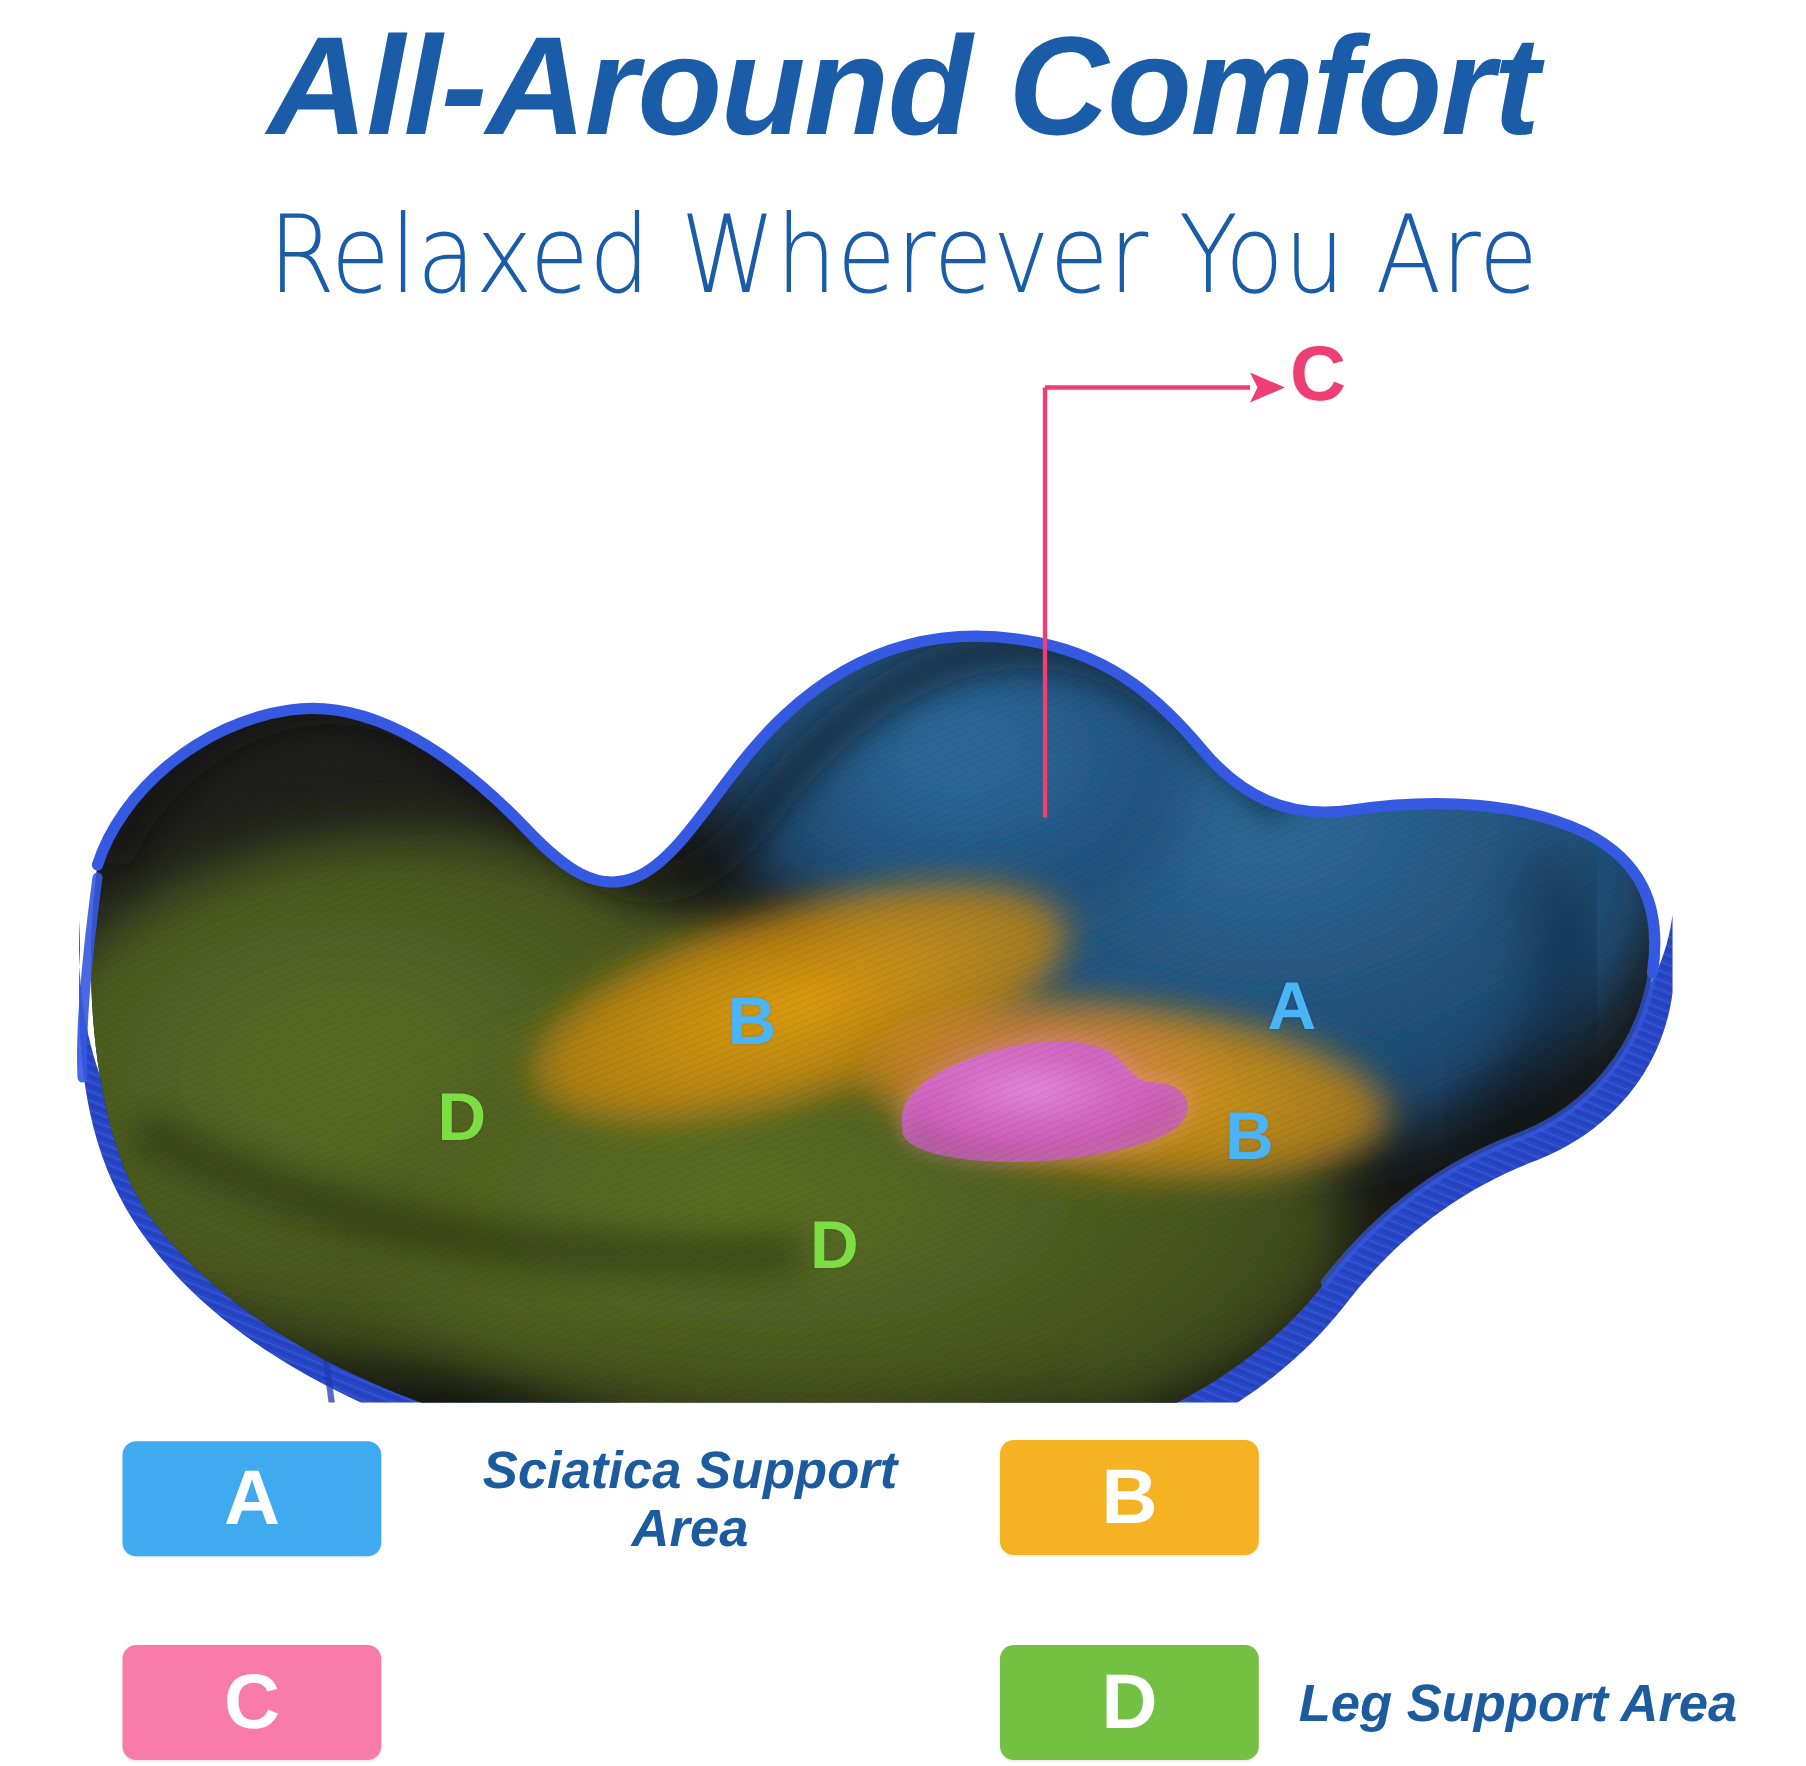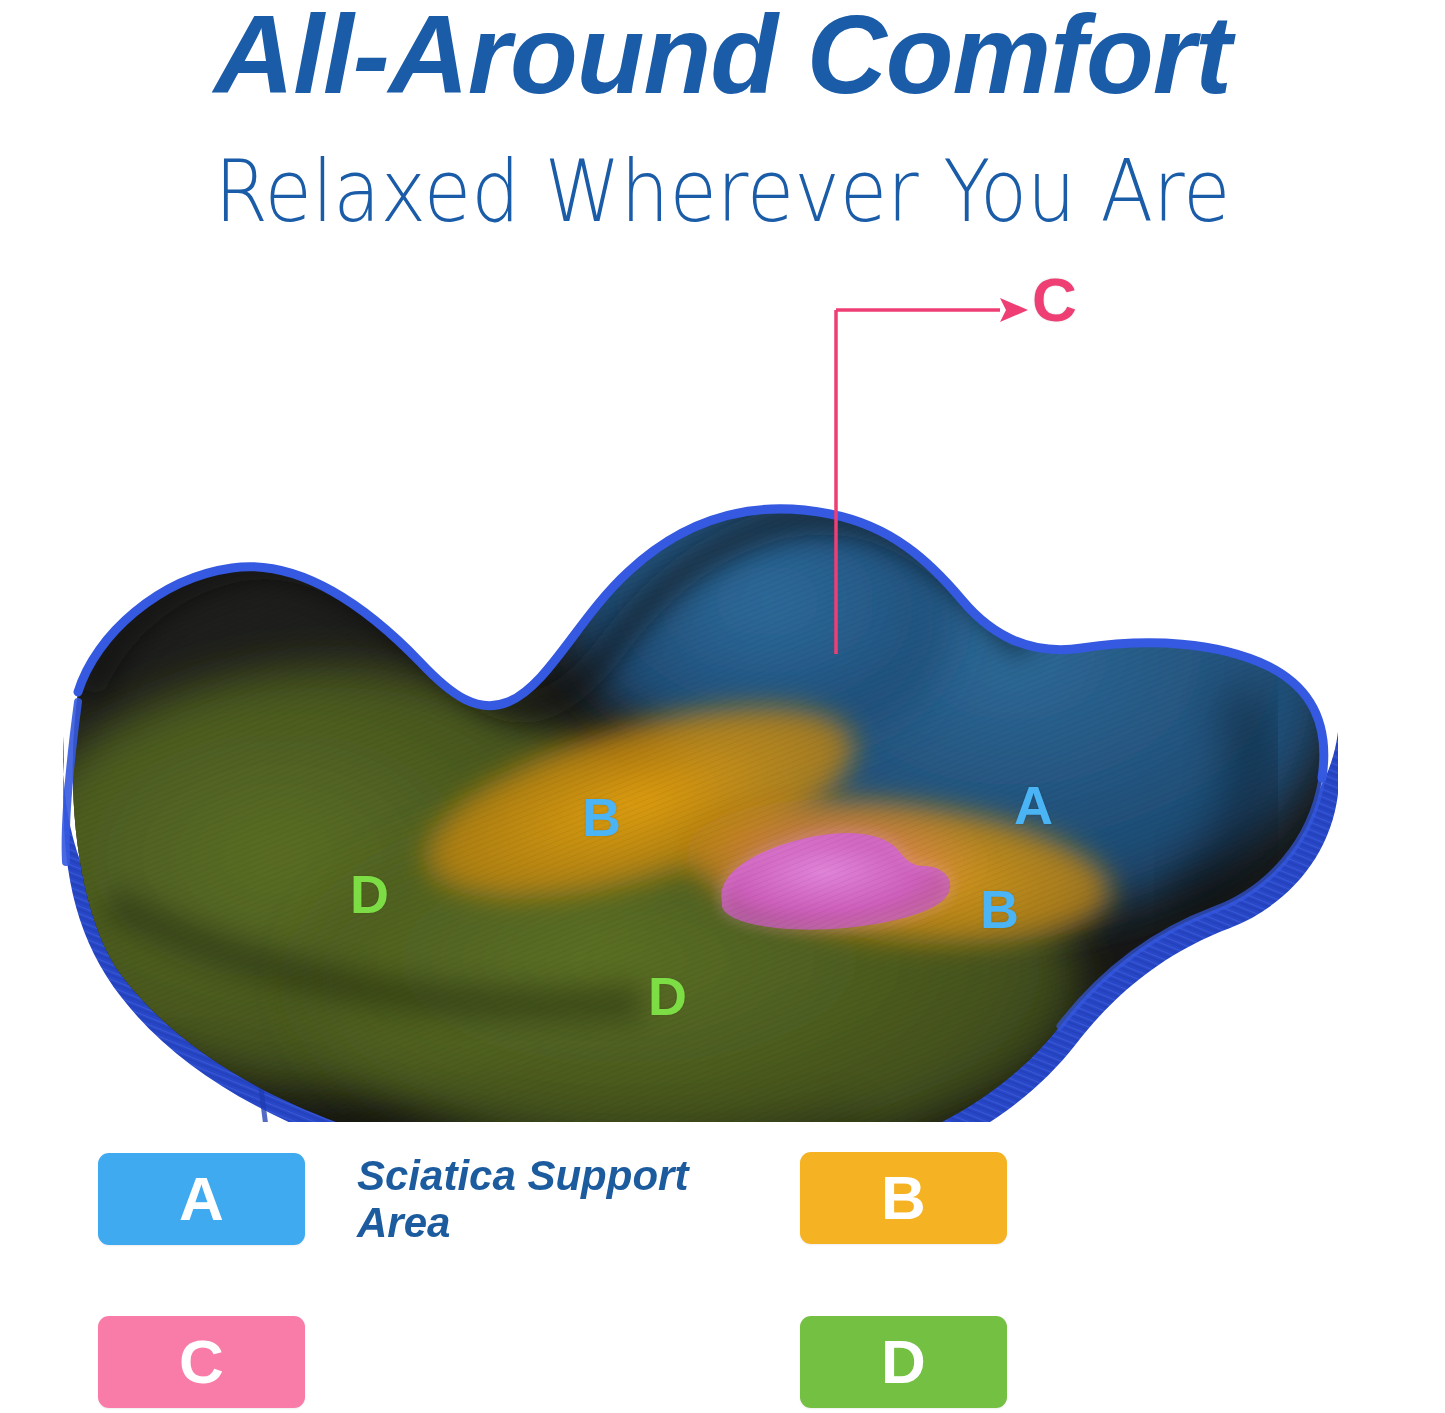--- a/index.html
+++ b/index.html
@@ -13,21 +13,21 @@
     position: relative;
     overflow: hidden;
     font-family: "Liberation Sans", "DejaVu Sans", sans-serif;
     -webkit-font-smoothing: antialiased;
   }
 
   
   .headline-block {
     position: absolute;
     left: 0;
-    top: 0;
+    top: 14px;
     width: 1445px;
     height: 262px;
   }
   .headline {
     position: absolute;
     left: 0;
     top: -4px;
     width: 1445px;
     text-align: center;
     font-family: "Liberation Sans Narrow", "Liberation Sans", sans-serif;
@@ -112,28 +112,29 @@
   }
   .swatch-letter {
     font-family: "Liberation Sans", sans-serif;
     font-weight: 700;
     font-size: 62px;
     line-height: 62px;
     color: #FFFFFF;
     letter-spacing: 0;
   }
   .legend-text {
-    margin-left: 52px;
+    margin-left: 32px;
     font-family: "Liberation Sans", sans-serif;
     font-weight: 700;
     font-style: italic;
     font-size: 42px;
     line-height: 47px;
     color: #1C5B9E;
     max-width: 430px;
+    text-align: center;
   }
   .legend-text.wide { max-width: 470px; }
 </style>
 </head>
 <body>
 
 <div class="headline-block">
   <div class="headline">All-Around Comfort</div>
   <div class="subheadline">Relaxed Wherever You Are</div>
 </div>
@@ -378,15 +379,16 @@
   <div class="legend-cell" style="left:98px; top:180px;">
     <div class="swatch" style="background:#F97CA8;">
       <span class="swatch-letter">C</span>
     </div>
   </div>
 
   <div class="legend-cell" style="left:800px; top:180px;">
     <div class="swatch" style="background:#74C043;">
       <span class="swatch-letter">D</span>
     </div>
+    <div class="legend-text wide">Leg Support Area</div>
   </div>
 
 </div>
 
 </body></html>

